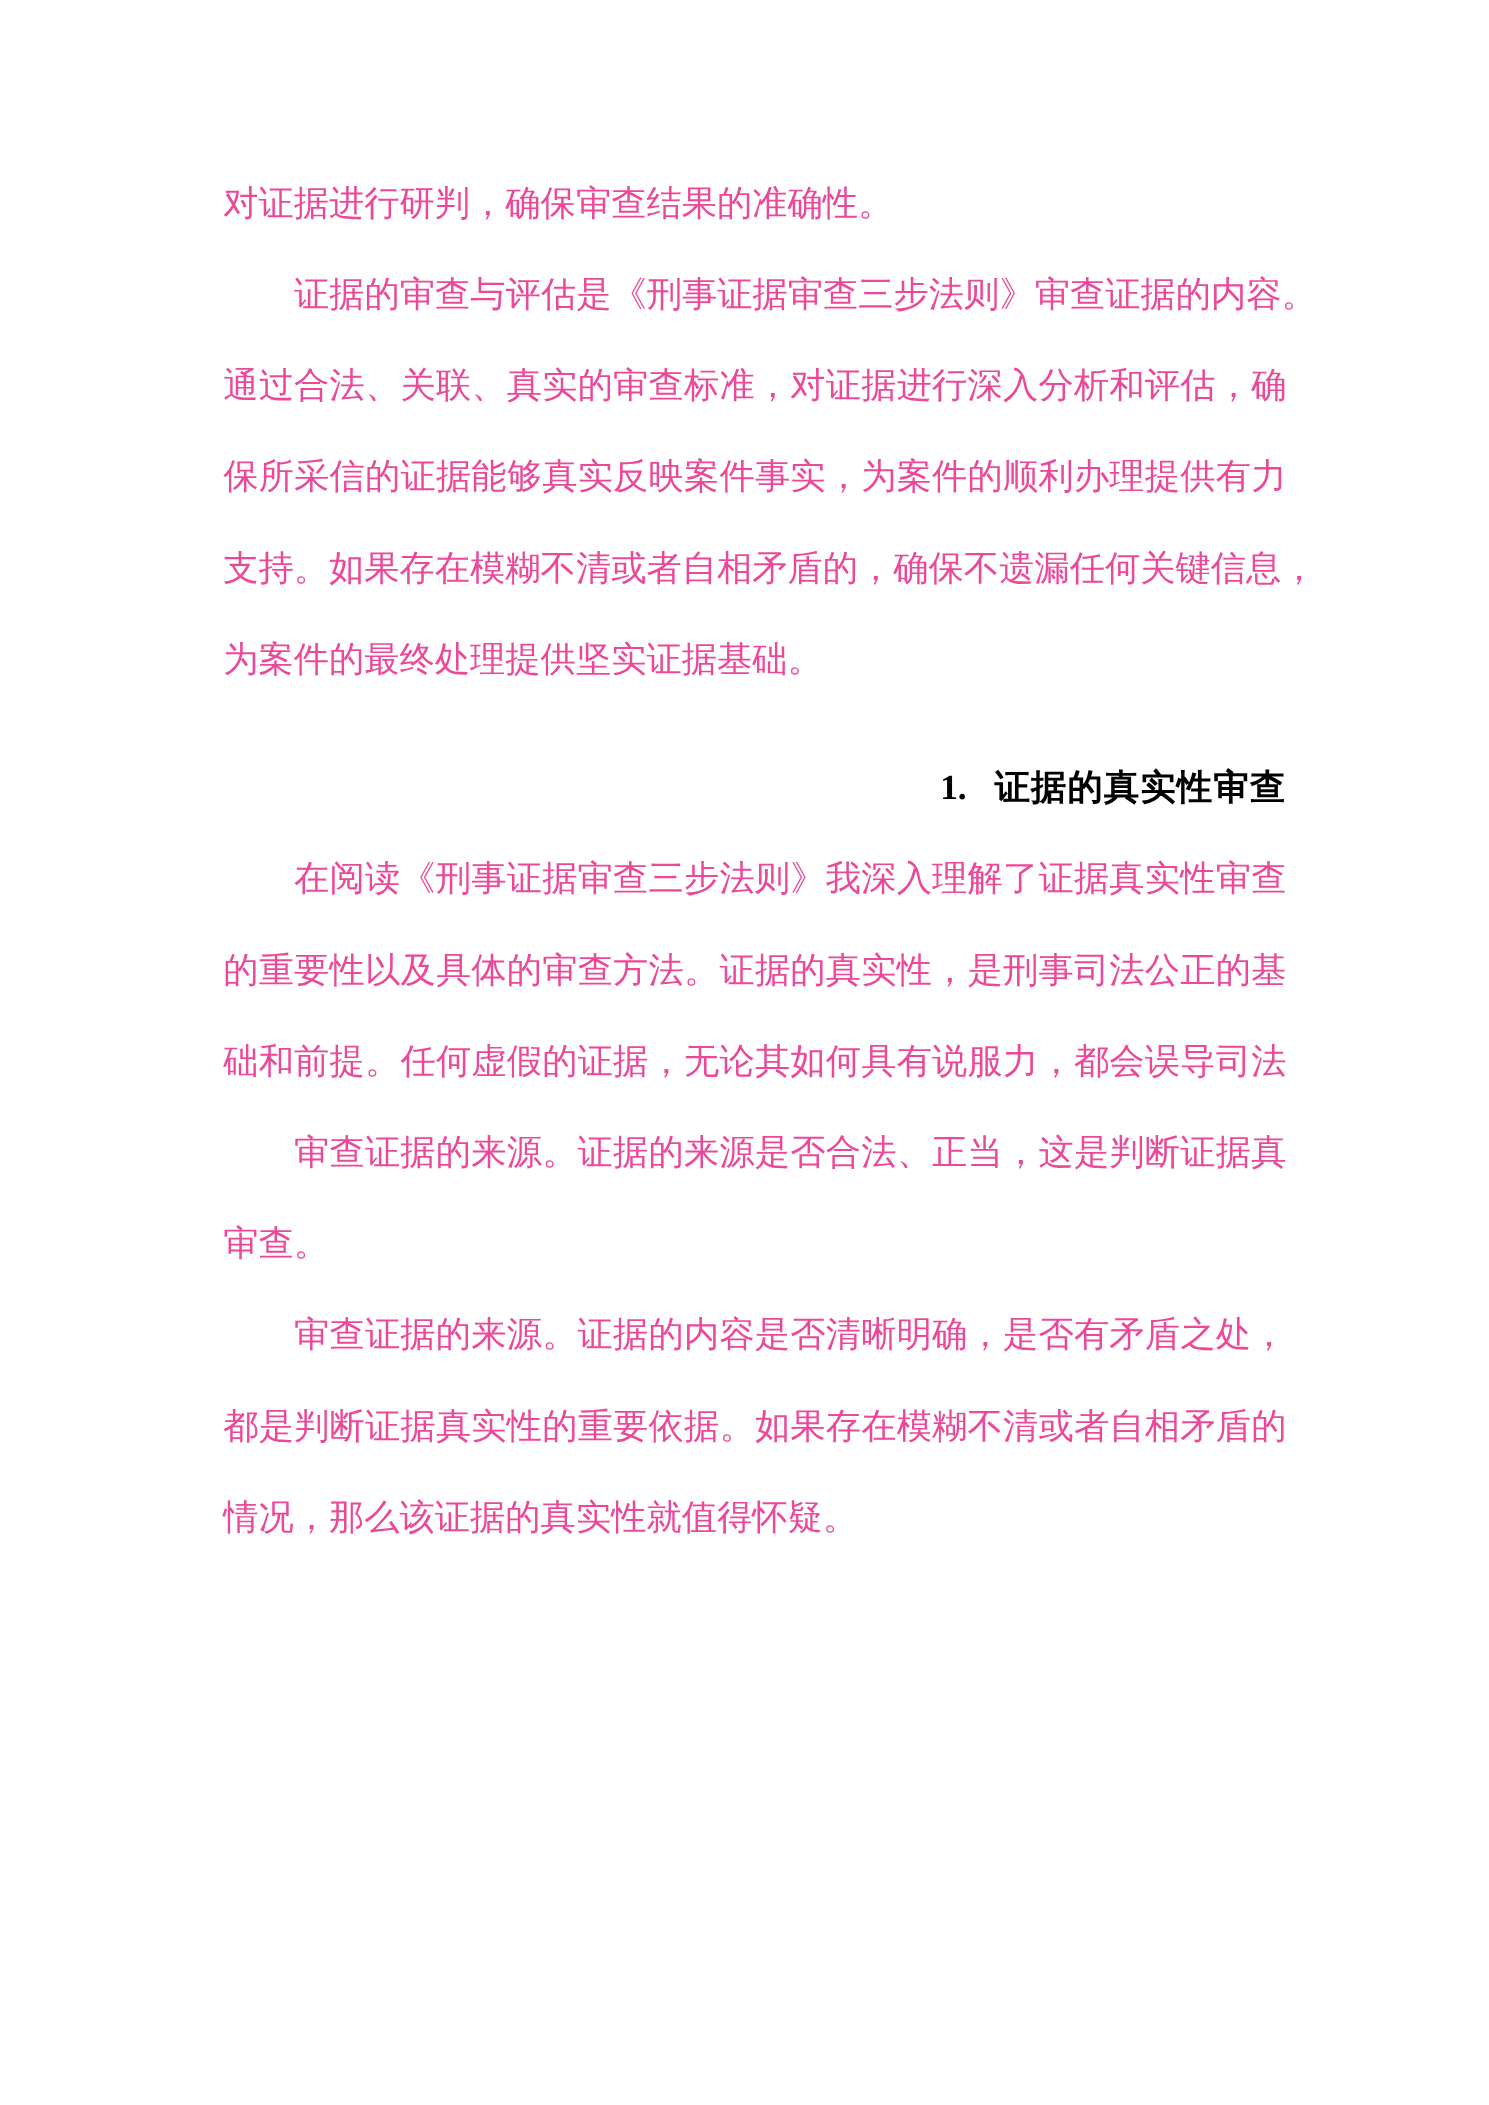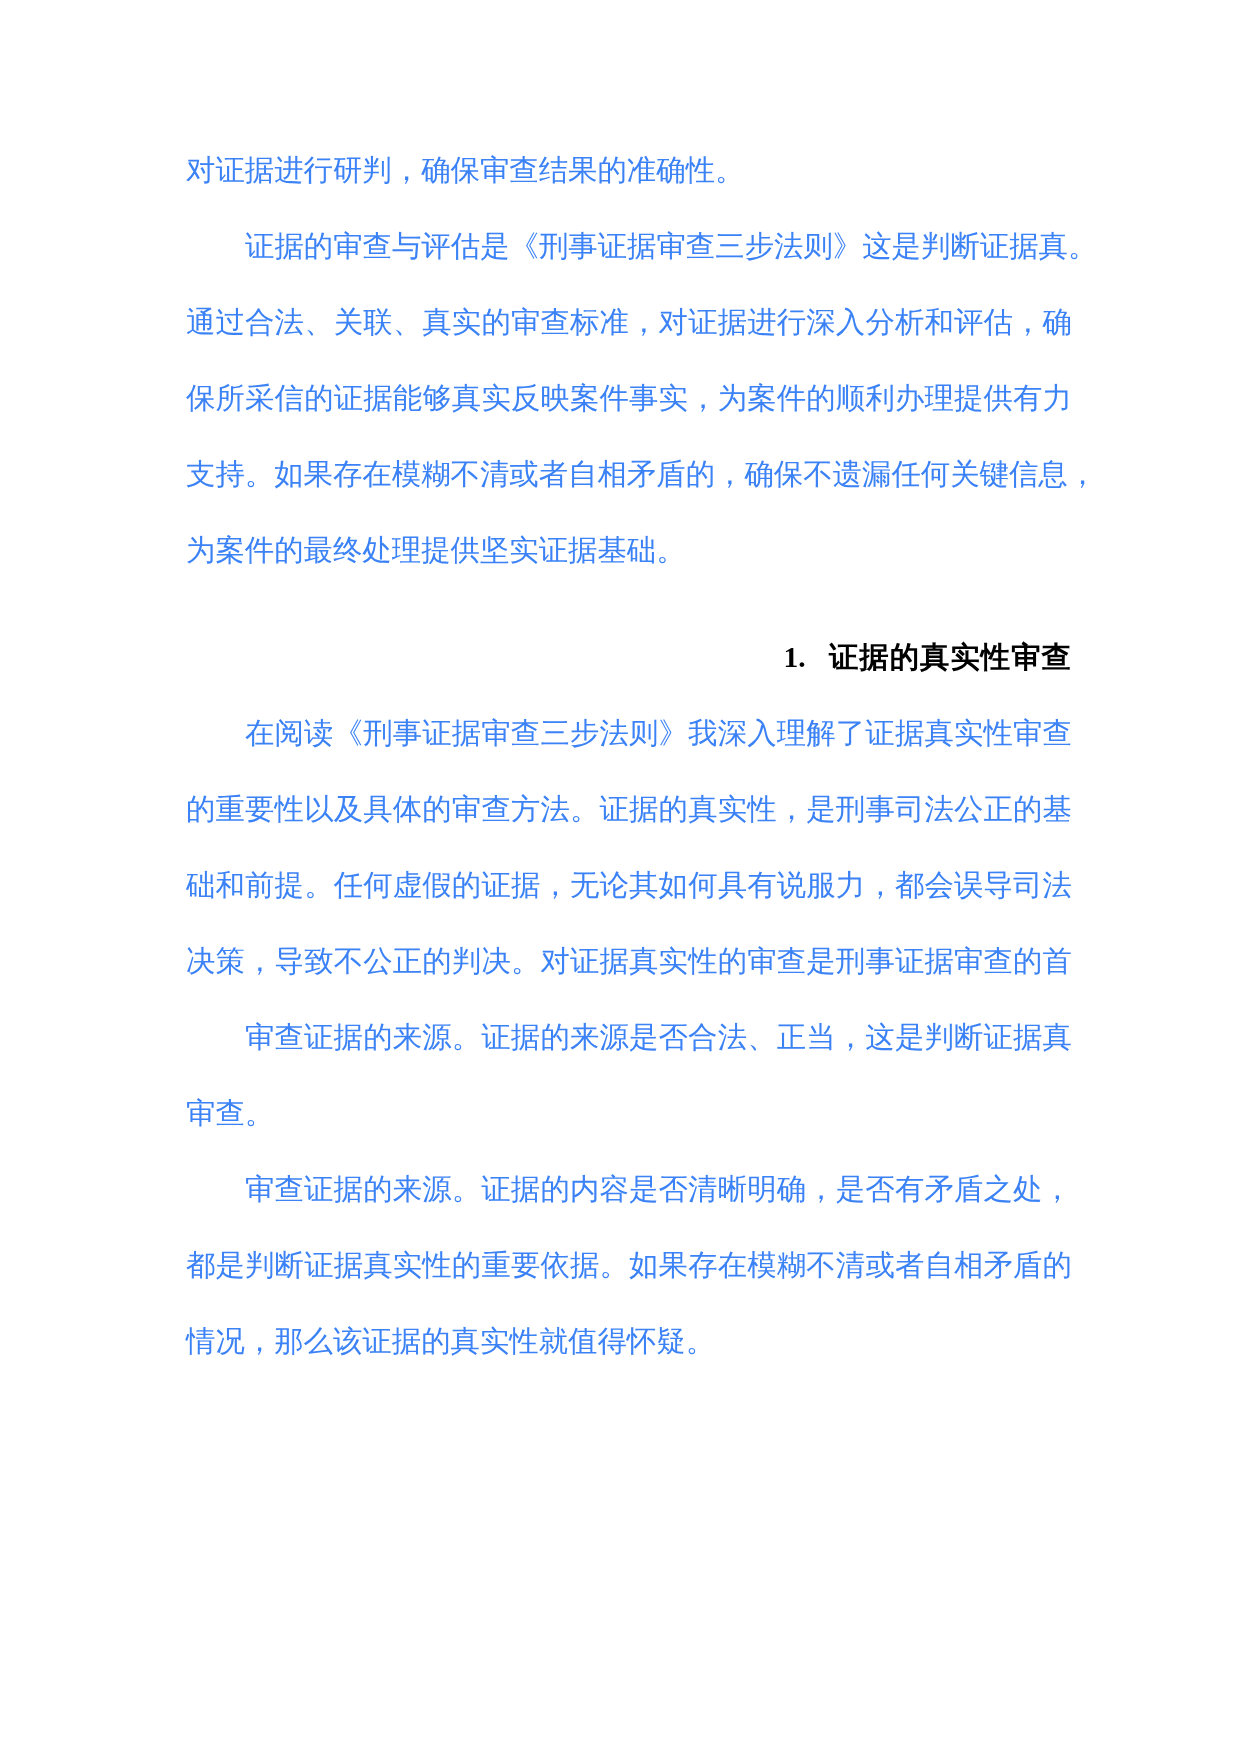--- a/index.html
+++ b/index.html
@@ -20,21 +20,21 @@
     left: 186px;
     top: 132px;
     width: 886px;
   }
   .line {
     font-size: 29.4px;
     line-height: 76px;
     height: 76px;
     white-space: nowrap;
     text-align: left;
-    color: #3b82f6;
+    color: #ec4899;
   }
   .line.fill {
     text-align: justify;
     text-align-last: justify;
   }
   .line.indent {
     padding-left: 59px;
   }
   .line.compress {
     letter-spacing: -1.2px;
@@ -58,35 +58,34 @@
     letter-spacing: 1px;
   }
 </style>
 </head>
 <body>
 
 <div class="page-content">
 
   <div class="line">对证据进行研判，确保审查结果的准确性。</div>
 
-  <div class="line indent fill">证据的审查与评估是《刑事证据审查三步法则》这是判断证据真。</div>
+  <div class="line indent fill">证据的审查与评估是《刑事证据审查三步法则》审查证据的内容。</div>
   <div class="line fill">通过合法、关联、真实的审查标准，对证据进行深入分析和评估，确</div>
   <div class="line fill">保所采信的证据能够真实反映案件事实，为案件的顺利办理提供有力</div>
   <div class="line fill">支持。如果存在模糊不清或者自相矛盾的，确保不遗漏任何关键信息，</div>
   <div class="line">为案件的最终处理提供坚实证据基础。</div>
 
   <div class="heading">
     <span class="num">1.</span>
     <span class="title">证据的真实性审查</span>
   </div>
 
   <div class="line indent fill">在阅读《刑事证据审查三步法则》我深入理解了证据真实性审查</div>
   <div class="line fill">的重要性以及具体的审查方法。证据的真实性，是刑事司法公正的基</div>
   <div class="line fill">础和前提。任何虚假的证据，无论其如何具有说服力，都会误导司法</div>
-  <div class="line fill">决策，导致不公正的判决。对证据真实性的审查是刑事证据审查的首</div>
 
   <div class="line indent fill">审查证据的来源。证据的来源是否合法、正当，这是判断证据真</div>
   <div class="line">审查。</div>
 
   <div class="line indent fill">审查证据的来源。证据的内容是否清晰明确，是否有矛盾之处，</div>
   <div class="line fill">都是判断证据真实性的重要依据。如果存在模糊不清或者自相矛盾的</div>
   <div class="line">情况，那么该证据的真实性就值得怀疑。</div>
 
 
 </div>

